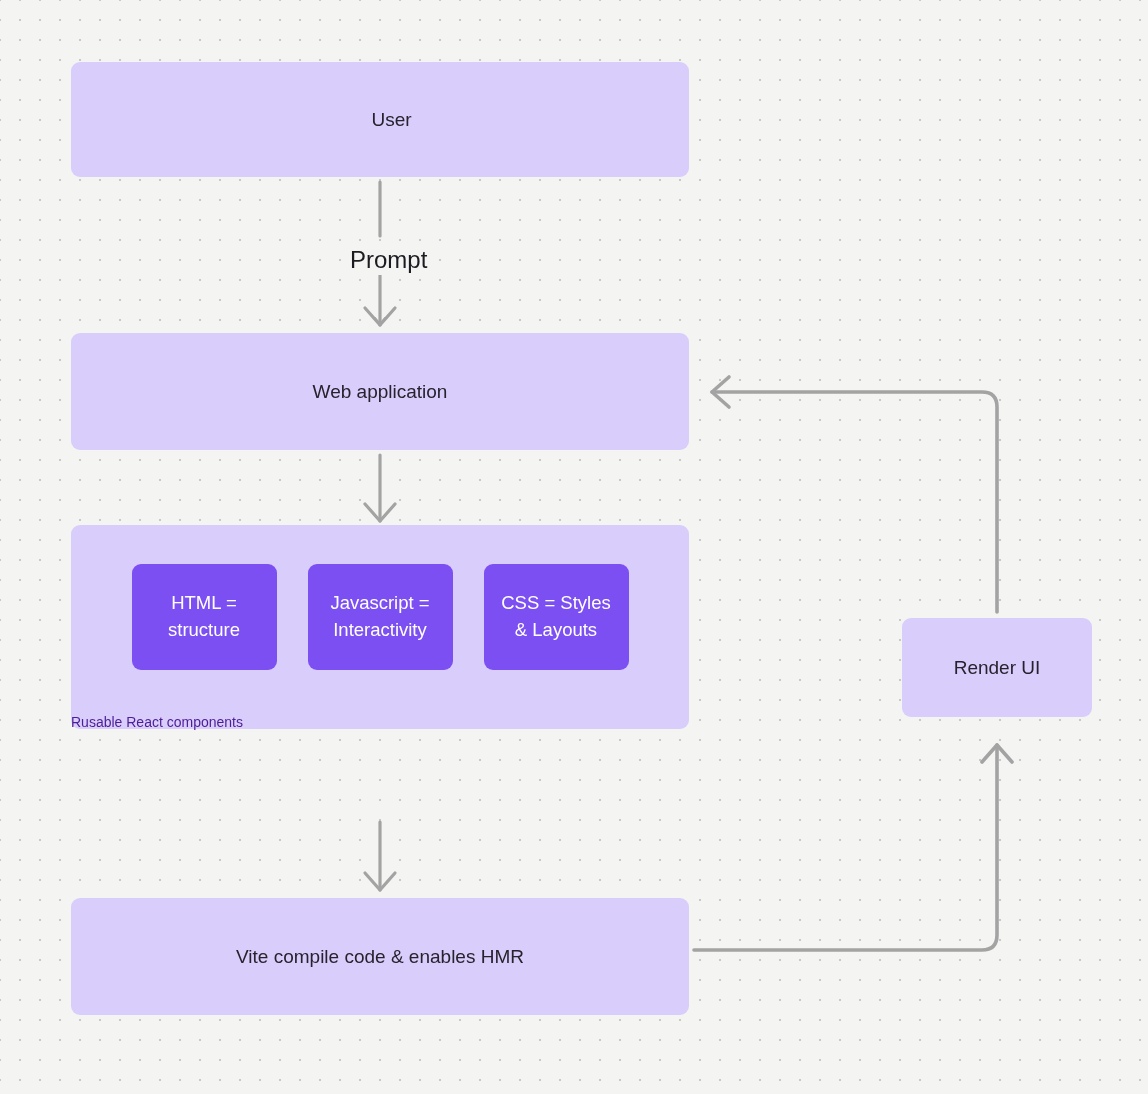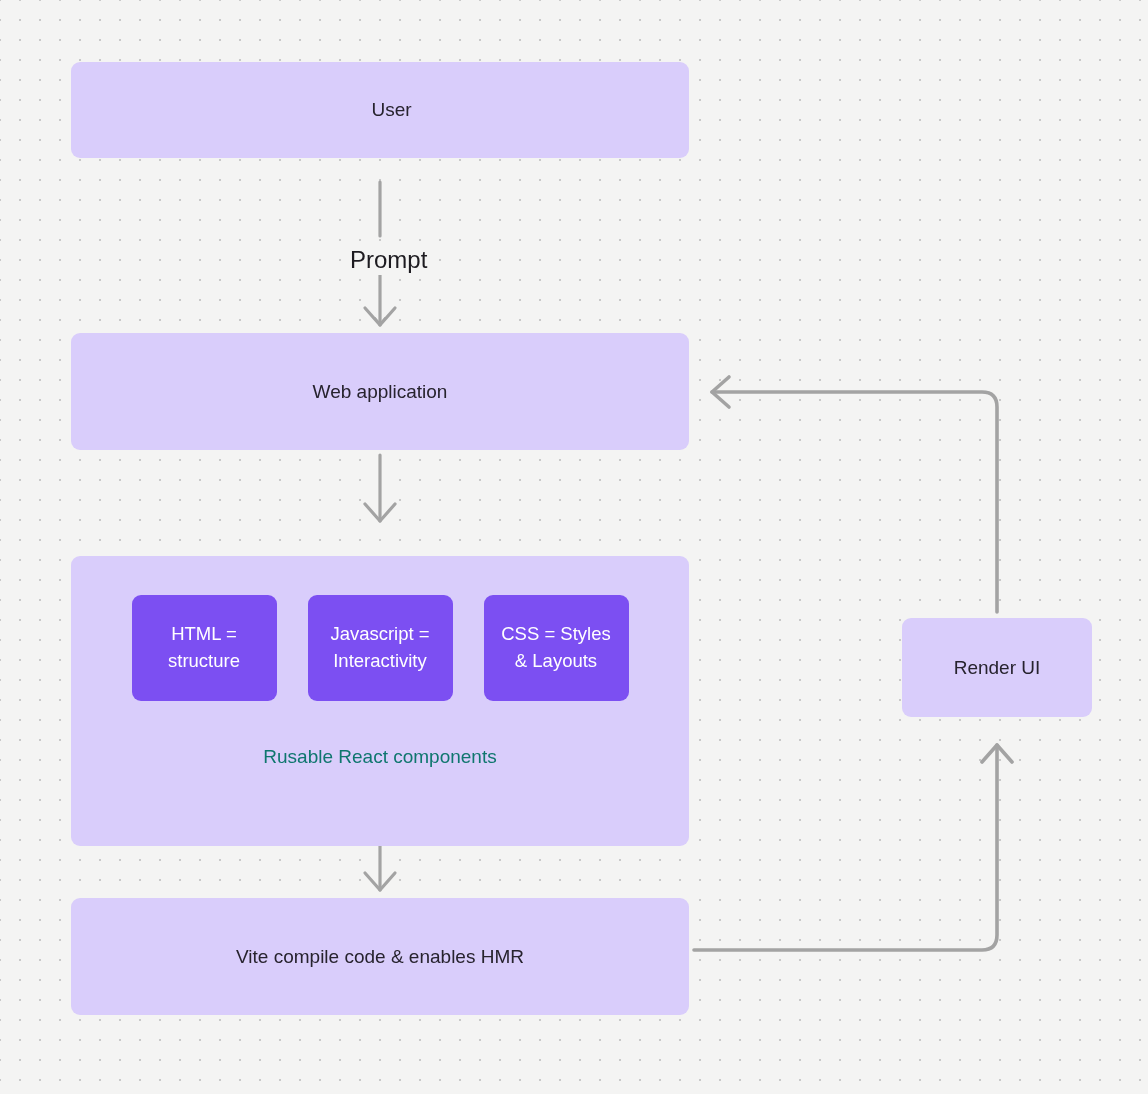--- a/index.html
+++ b/index.html
@@ -53,23 +53,23 @@
 
   .node-dark {
     background-color: #7c4ff2;
     color: #ffffff;
     font-size: 18.5px;
     line-height: 1.45;
     border-radius: 9px;
   }
 
   
-  #node-user      { left: 71px;  top: 62px;  width: 618px; height: 96px; padding-left: 23px; }
+  #node-user      { left: 71px;  top: 62px;  width: 618px; height: 115px; padding-left: 23px; }
   #node-web       { left: 71px;  top: 333px; width: 618px; height: 117px; }
-  #node-group     { left: 71px;  top: 556px; width: 618px; height: 290px;
+  #node-group     { left: 71px;  top: 525px; width: 618px; height: 204px;
                     display: block; padding-left: 12px; }
   #node-vite      { left: 71px;  top: 898px; width: 618px; height: 117px; }
   #node-render    { left: 902px; top: 618px; width: 190px; height: 99px; }
 
   
   .group-row {
     position: absolute;
     left: 0;
     top: 39px;
     width: 100%;
@@ -85,23 +85,23 @@
     align-items: center;
     justify-content: center;
     text-align: center;
     padding: 0 6px;
   }
   .group-caption {
     position: absolute;
     left: 0;
     top: 188px;
     width: 100%;
-    text-align: center;
-    color: #0f766e;
-    font-size: 19px;
+    text-align: left;
+    color: #4c1d95;
+    font-size: 14px;
   }
 
   
   .edge-label {
     position: absolute;
     color: #1d1b20;
     font-size: 24px;
     background-color: #f4f4f3;
     padding: 0 5px;
     line-height: 1.2;

